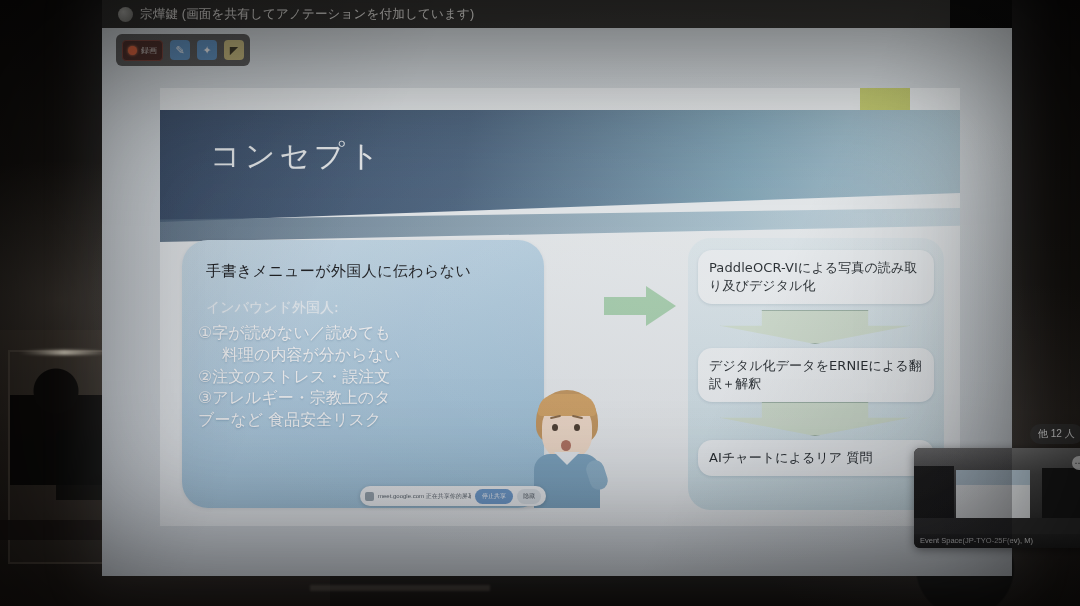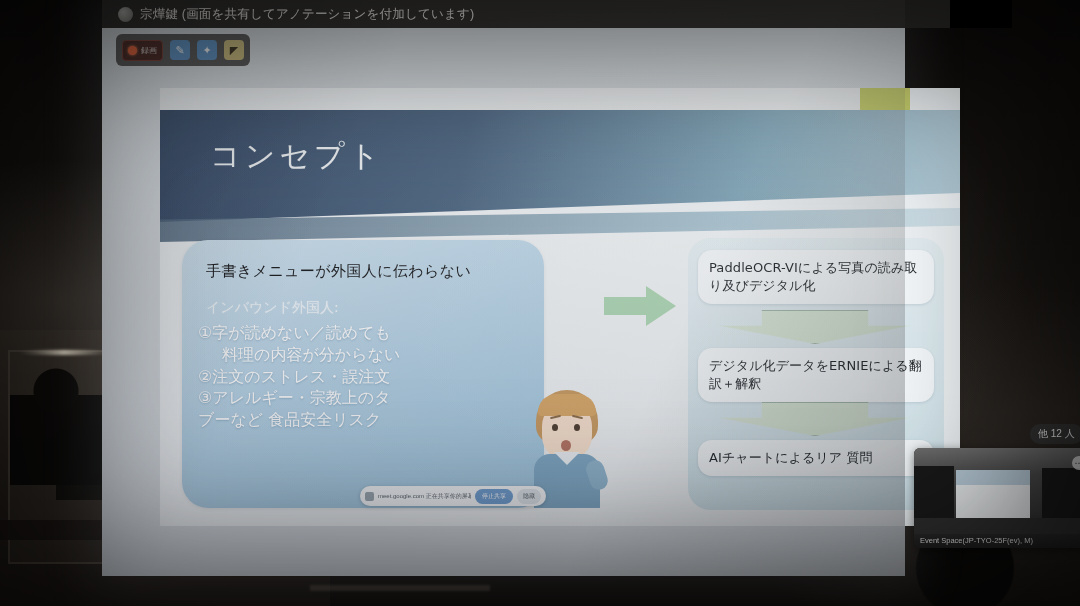--- a/index.html
+++ b/index.html
@@ -29,21 +29,21 @@
                linear-gradient(180deg,transparent 0 30px,#090807 30px 120px,transparent 120px);
     opacity:.92;}
   .person-sil2{position:absolute;left:56px;top:430px;width:66px;height:70px;
     background:#0b0a09;border-radius:6px 20px 0 0;opacity:.85;}
   .person-sil3{position:absolute;left:905px;top:528px;width:120px;height:80px;
     background:radial-gradient(circle at 60px 40px,#0a0908 0 48px,transparent 50px);}
   .desk-dark{position:absolute;left:0;top:520px;width:300px;height:20px;
     background:#171311;opacity:.9;}
 
   
-  #screen{position:absolute;left:102px;top:0;width:803px;height:576px;
+  #screen{position:absolute;left:102px;top:0;width:910px;height:576px;
     background:#d8dee2;box-shadow:0 0 46px 16px rgba(210,220,230,.10);}
   .screen-glow{position:absolute;left:92px;top:-6px;width:930px;height:590px;
     background:radial-gradient(ellipse at center, rgba(200,215,230,.16), transparent 72%);
     pointer-events:none;}
 
   
   #meet-top{position:absolute;left:0;top:0;width:910px;height:28px;
     background:#2c2b29;color:#e8e8e6;display:flex;align-items:center;}
   .mt-avatar{width:15px;height:15px;border-radius:50%;margin:0 7px 0 16px;
     background:radial-gradient(circle at 35% 32%,#b9b9b4,#6e6e69);flex:none;}

